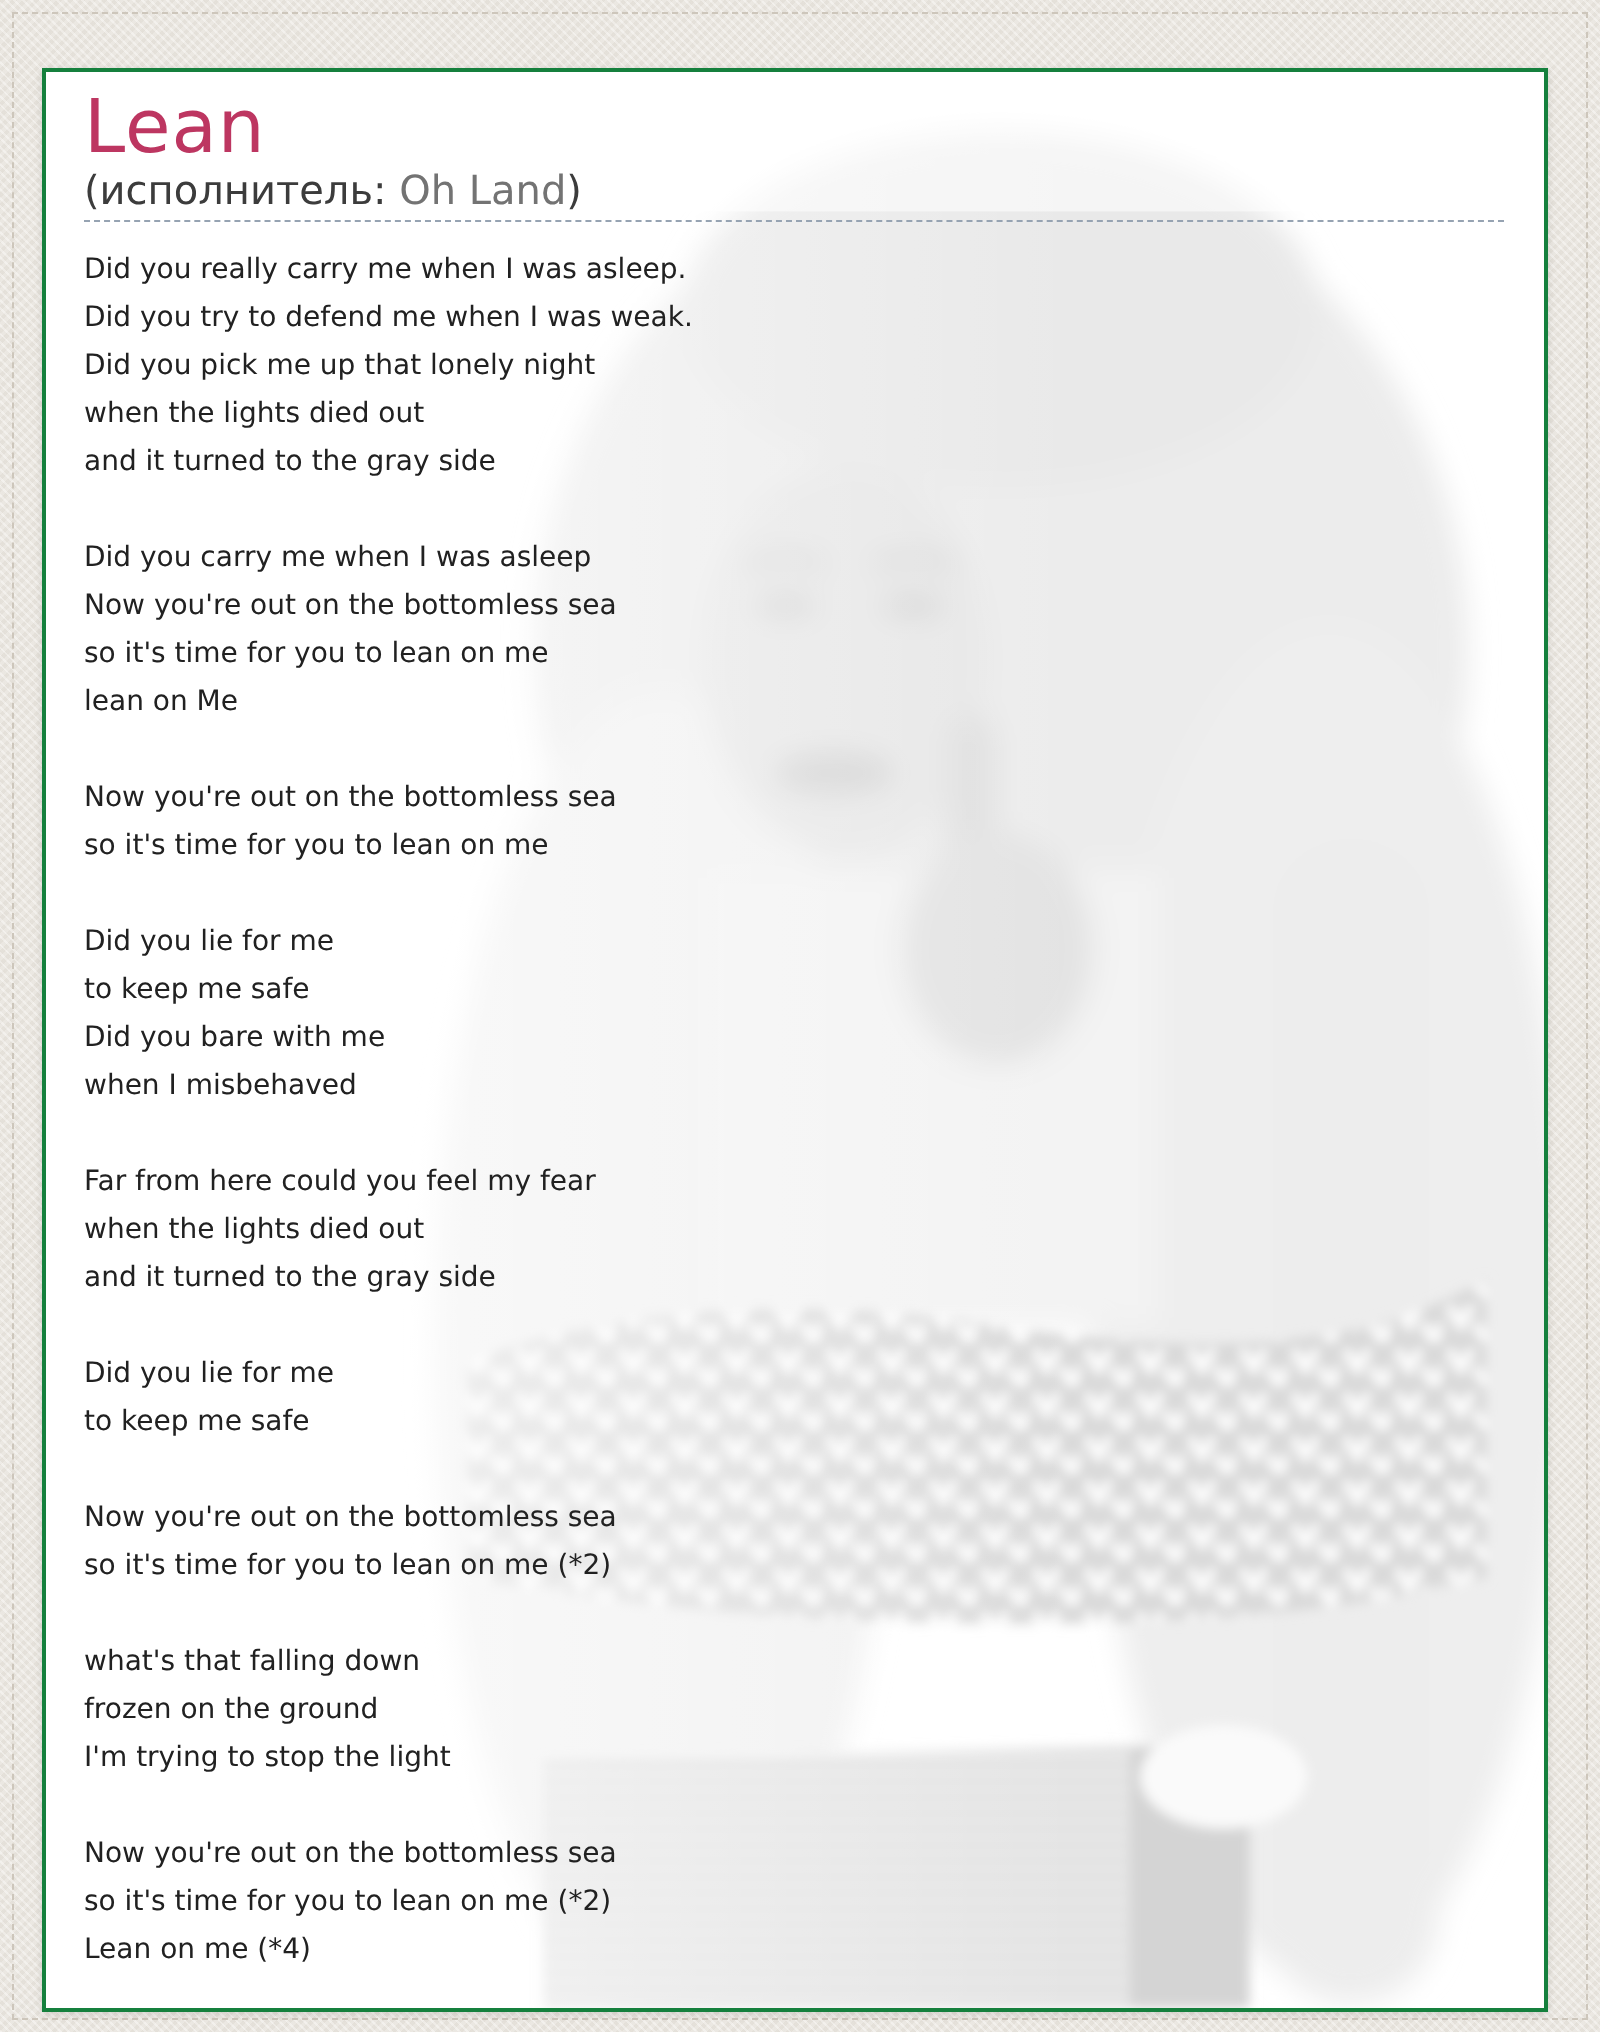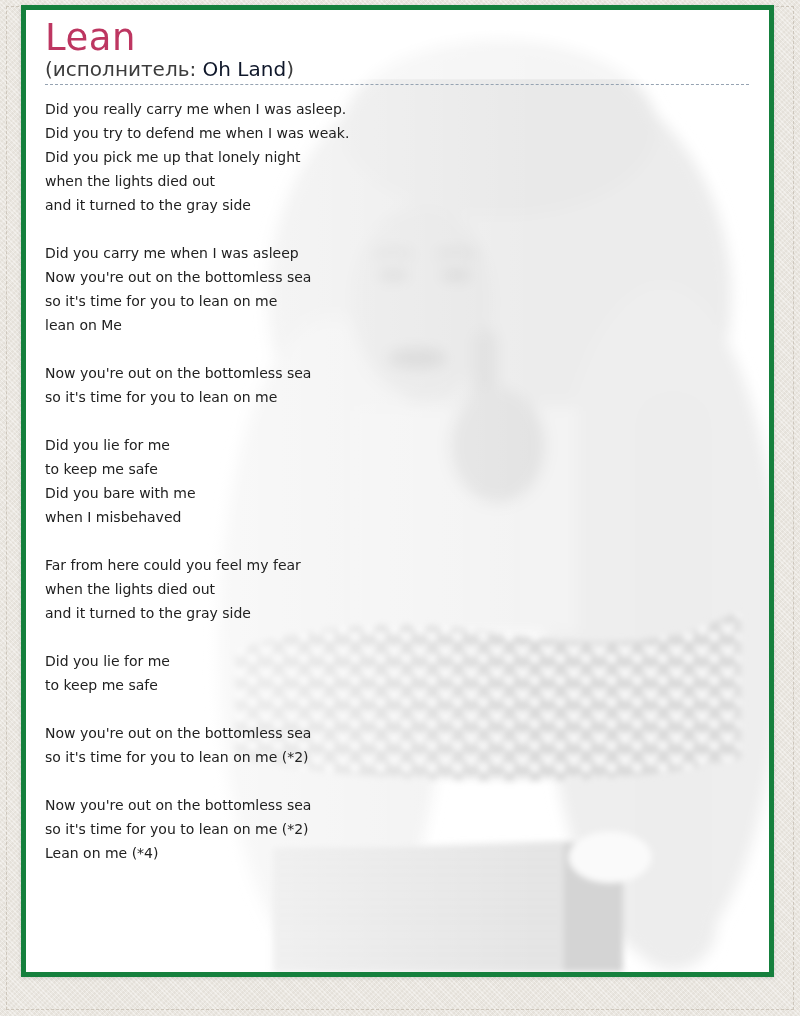--- a/index.html
+++ b/index.html
@@ -16,26 +16,26 @@
   }
   .dashed-frame {
     position: absolute;
     inset: 6px;
     border: 1px dashed #cdc6bb;
     pointer-events: none;
   }
   .card {
     position: absolute;
     left: 21px;
-    top: 5px;
+    top: 34px;
     width: 753px;
     height: 972px;
     box-sizing: border-box;
     background: #ffffff;
-    border: 5px solid #15803d;
+    border: 2px solid #15803d;
     box-shadow: 0 1px 4px rgba(0,0,0,0.12);
     overflow: hidden;
   }
   .photo {
     position: absolute;
     inset: 0;
     z-index: 0;
     pointer-events: none;
   }
   .photo svg { width: 100%; height: 100%; display: block; }
@@ -53,21 +53,21 @@
     color: #bd3661;
   }
   .artist {
     font-size: 20px;
     line-height: 23px;
     color: #3c3c3c;
     padding-bottom: 3px;
     border-bottom: 1px dashed #96a3b2;
   }
   .artist a {
-    color: #0f172a;
+    color: #737373;
     text-decoration: none;
     cursor: pointer;
     text-align: center;
   }
   .lyrics {
     margin-top: 12px;
     font-size: 14px;
     line-height: 24px;
     color: #212121;
   }
@@ -137,17 +137,18 @@
     <div class="artist"><span>(исполнитель: </span><a>Oh Land</a><span>)</span></div>
 
     <div class="lyrics">
         <p>Did you really carry me when I was asleep.<br>Did you try to defend me when I was weak.<br>Did you pick me up that lonely night<br>when the lights died out<br>and it turned to the gray side</p>
         <p>Did you carry me when I was asleep<br>Now you're out on the bottomless sea<br>so it's time for you to lean on me<br>lean on Me</p>
         <p>Now you're out on the bottomless sea<br>so it's time for you to lean on me</p>
         <p>Did you lie for me<br>to keep me safe<br>Did you bare with me<br>when I misbehaved</p>
         <p>Far from here could you feel my fear<br>when the lights died out<br>and it turned to the gray side</p>
         <p>Did you lie for me<br>to keep me safe</p>
         <p>Now you're out on the bottomless sea<br>so it's time for you to lean on me (*2)</p>
+        <p>what's that falling down<br>frozen on the ground<br>I'm trying to stop the light</p>
         <p>Now you're out on the bottomless sea<br>so it's time for you to lean on me (*2)<br>Lean on me (*4)</p>
       </div>
   </div>
 
 </div>
 
 </body></html>

